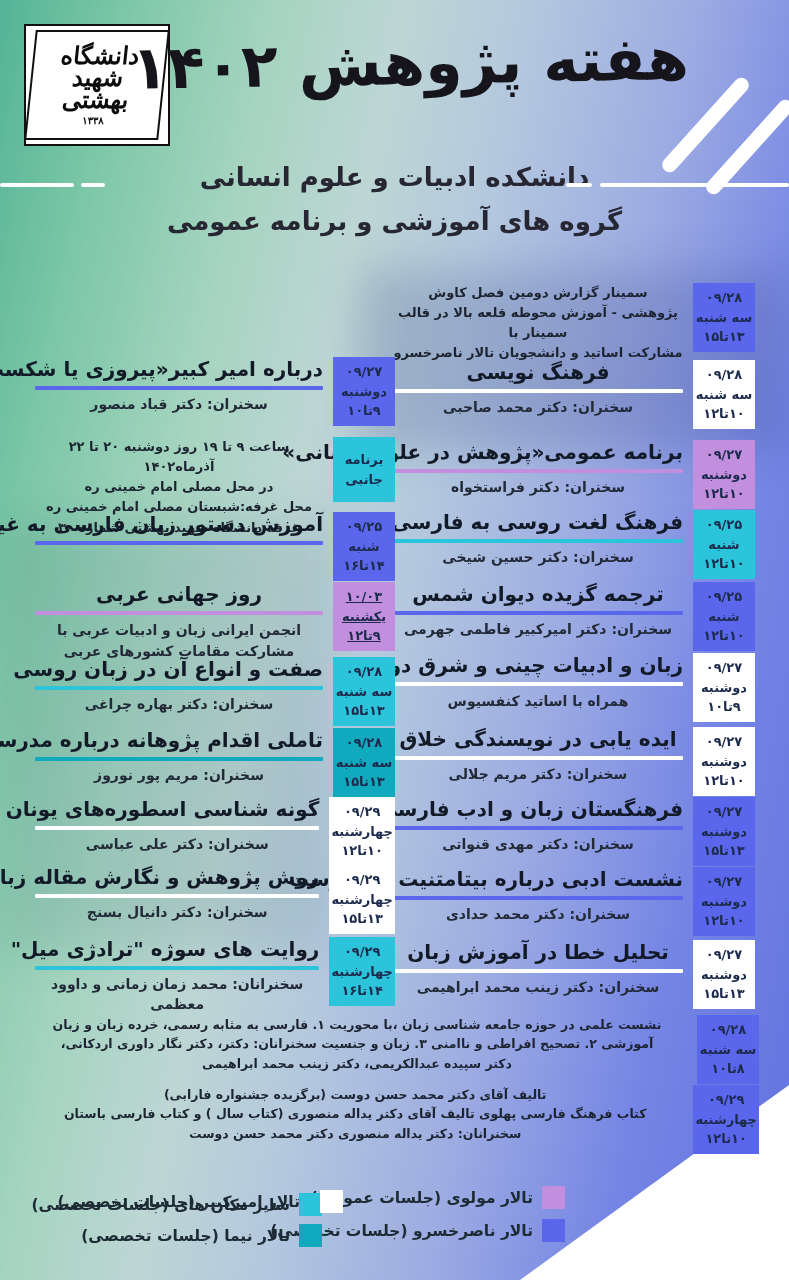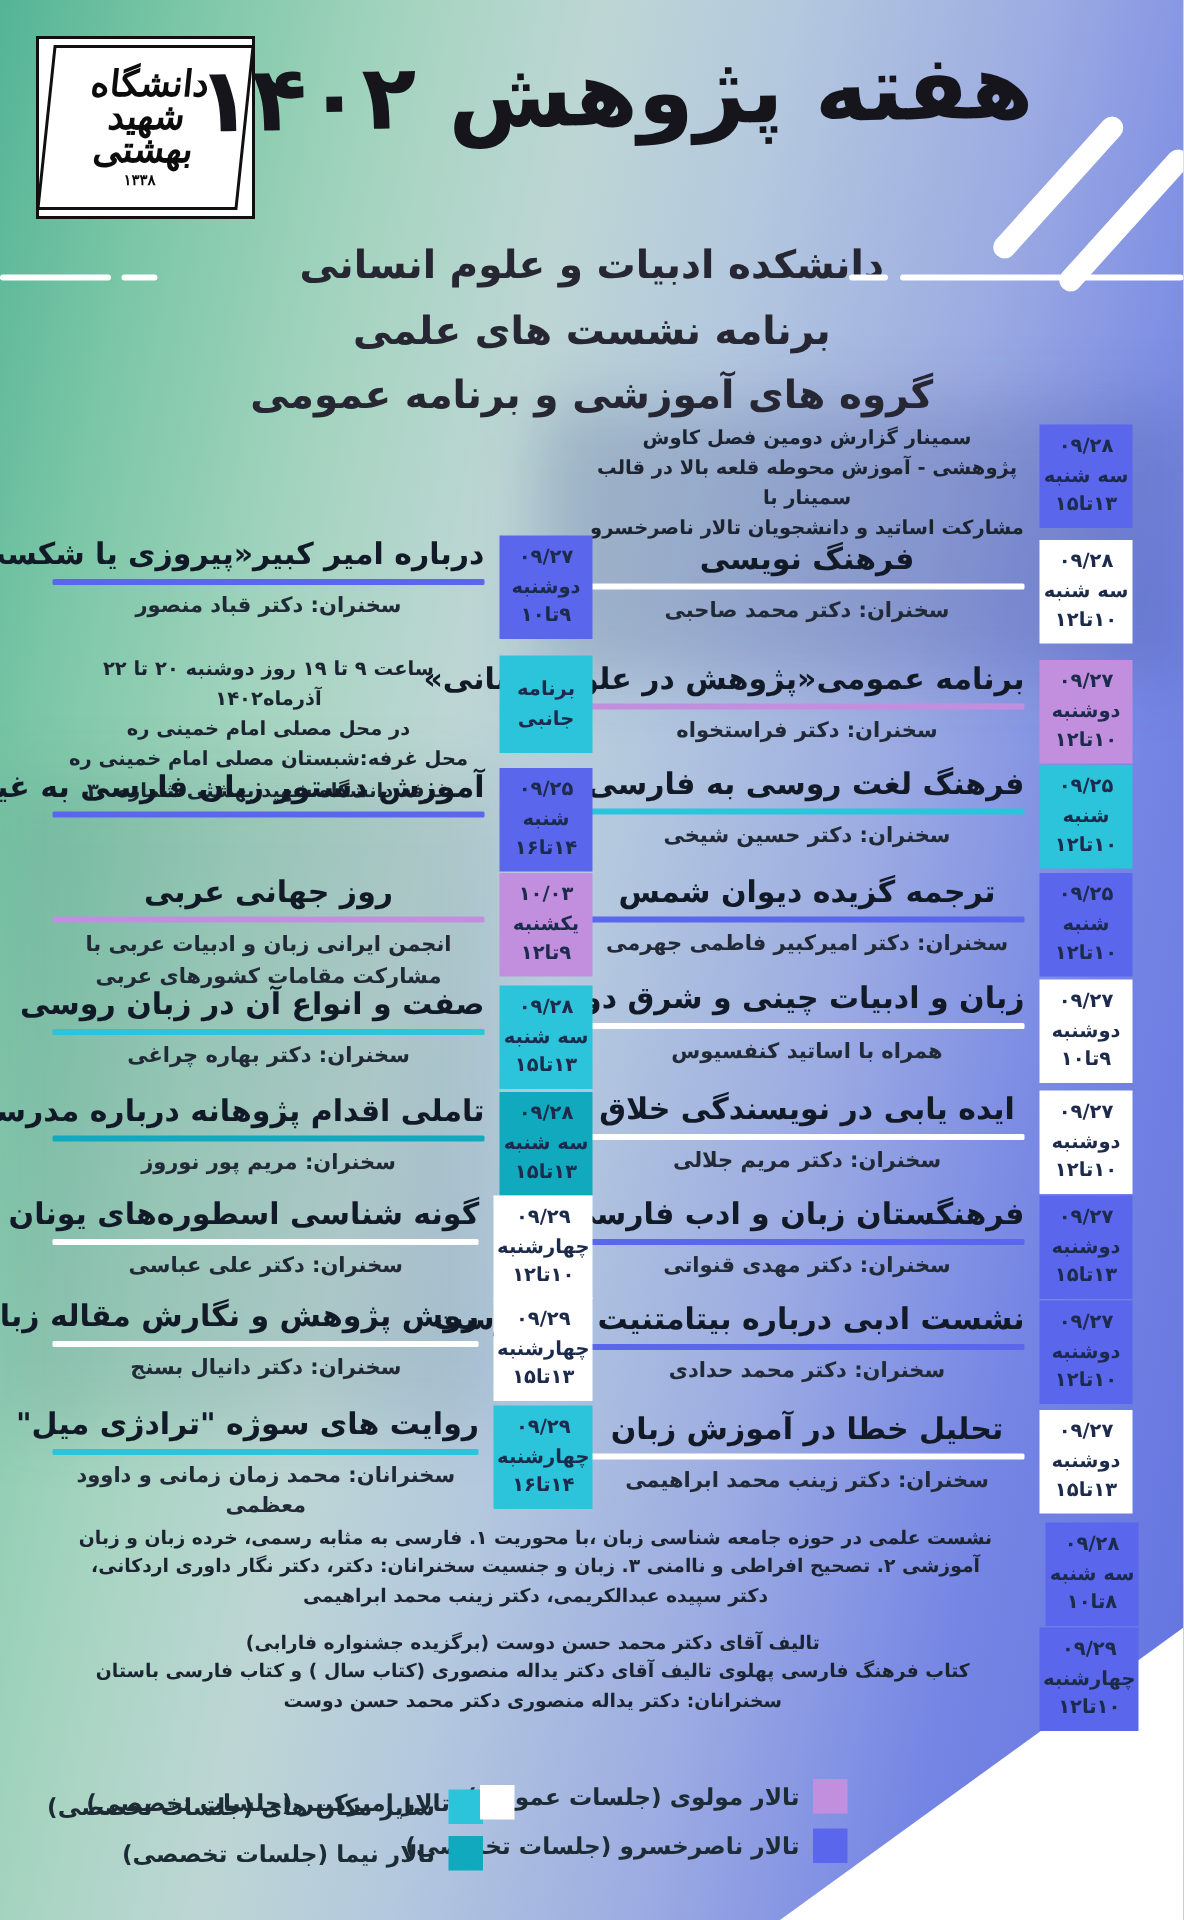--- a/index.html
+++ b/index.html
@@ -64,21 +64,20 @@
       <span>دانشگاه</span>
       <span>شهید</span>
       <span>بهشتی</span>
       <span class="yr">۱۳۳۸</span>
     </div>
   </div>
 
   <div class="main-title">هفته پژوهش ۱۴۰۲</div>
   <div class="subtitles">
     <div>دانشکده ادبیات و علوم انسانی</div>
-    <div>برنامه نشست های علمی</div>
     <div>گروه های آموزشی و برنامه عمومی</div>
   </div>
 
   <div class="hline" style="left:0; top:183px; width:74px;"></div>
   <div class="hline" style="left:81px; top:183px; width:24px;"></div>
   <div class="hline" style="left:566px; top:183px; width:26px;"></div>
   <div class="hline" style="left:600px; top:183px; width:189px;"></div>
 
   <div id="right-col">
       <div class="row" style="top: 283px; right: 34px; width: 362px;">
@@ -232,21 +231,21 @@
           <div>۰۹/۲۵</div>
           <div>شنبه</div>
           <div>۱۴تا۱۶</div>
         </div>
         <div class="txt">
           <div class="title">آموزش دستور زبان فارسی به غیر فارسی زبانان</div>
           <div class="underline" style="background: rgb(90, 102, 236);"></div>
         </div>
       </div>
       <div class="row" style="top: 582px; right: 394px; width: 360px;">
-        <div class="datebox" style="background: rgb(194, 143, 223);">
+        <div class="datebox" style="background: rgb(194, 143, 223); text-decoration: underline;">
           <div>۱۰/۰۳</div>
           <div>یکشنبه</div>
           <div>۹تا۱۲</div>
         </div>
         <div class="txt">
           <div class="title">روز جهانی عربی</div>
           <div class="underline" style="background: rgb(194, 143, 223);"></div>
           <div class="desc">انجمن ایرانی زبان و ادبیات عربی با</div>
           <div class="desc">مشارکت مقامات کشورهای عربی</div>
         </div>

